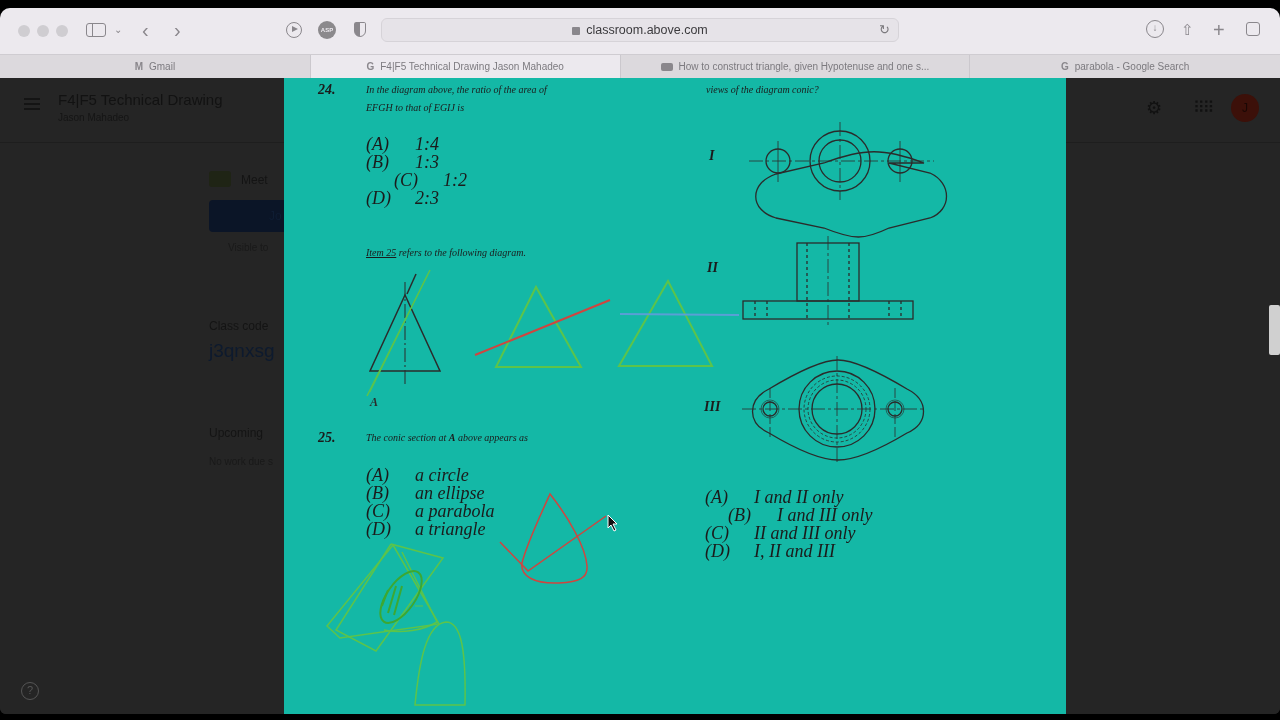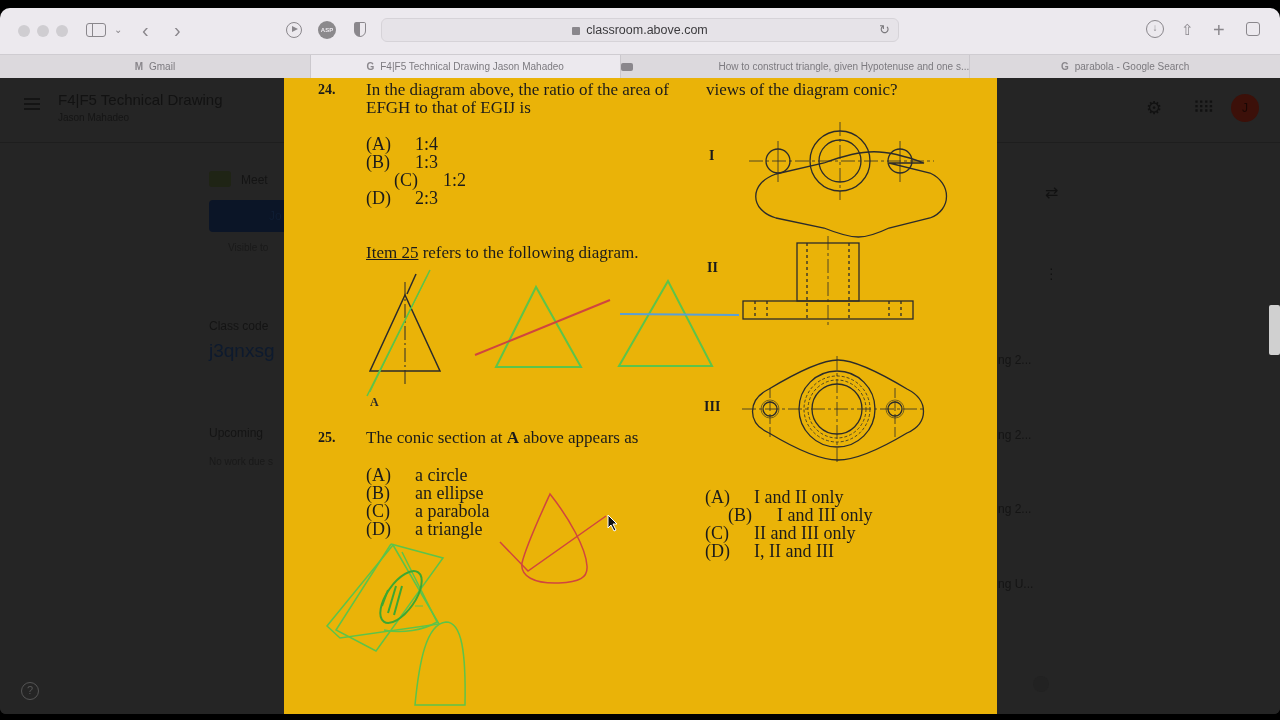--- a/index.html
+++ b/index.html
@@ -43,23 +43,23 @@
   .class-code { position: absolute; left: 209px; top: 262px; font-size: 19px; color: #0d1a2e; }
   .upcoming-label { position: absolute; left: 209px; top: 348px; font-size: 12px; color: #141414; }
   .upcoming-note { position: absolute; left: 209px; top: 378px; font-size: 10px; color: #191919; }
   .repeat-icon { position: absolute; left: 1045px; top: 105px; font-size: 16px; color: #111; }
   .kebab { position: absolute; left: 1049px; top: 188px; font-size: 14px; color: #111; line-height: 5px; }
   .stream-item { position: absolute; left: 998px; font-size: 12px; color: #141414; }
   .scrollthumb { position: absolute; left: 1269px; top: 227px; width: 11px; height: 50px; background: #d0d0d0; border-radius: 2px; }
   .help { position: absolute; left: 21px; top: 604px; width: 18px; height: 18px; border: 1.5px solid #555; border-radius: 50%; color: #555; font-size: 11px; text-align: center; line-height: 15px; }
   .fab { position: absolute; left: 1033px; top: 598px; width: 16px; height: 16px; border-radius: 50%; background: #222; }
   
-  .doc { position: absolute; left: 284px; top: 70px; width: 713px; height: 644px; background: #eab308; font-family: "Liberation Serif", serif; color: #1b1b1b; overflow: hidden; }
+  .doc { position: absolute; left: 284px; top: 70px; width: 782px; height: 644px; background: #14b8a6; font-family: "Liberation Serif", serif; color: #1b1b1b; overflow: hidden; font-style: italic; }
   .qnum { position: absolute; font-weight: bold; font-size: 14px; }
-  .qtext { position: absolute; font-size: 17px; line-height: 18px; }
+  .qtext { position: absolute; font-size: 10px; line-height: 18px; }
   .opt { position: absolute; font-size: 18px; line-height: 18px; }
   .opt .l { display: inline-block; width: 49px; }
   .roman { position: absolute; font-size: 14px; font-weight: bold; }
   .u { text-decoration: underline; }
   svg { position: absolute; overflow: visible; }
   .cursor { position: absolute; left: 607px; top: 514px; }
   .bottombar { position: absolute; left: 0; top: 714px; width: 1280px; height: 6px; background: #000; }
 </style>
 </head>
 <body>
@@ -92,21 +92,21 @@
 
   <div class="tabbar">
     <div class="tab" style="width:320px;">
       <span class="ficon">M</span>
       <span>Gmail</span>
     </div>
     <div class="tab active" style="width:319px;">
       <span class="ficon">G</span>
       <span>F4|F5 Technical Drawing Jason Mahadeo</span>
     </div>
-    <div class="tab" style="width:360px;justify-content:space-between;">
+    <div class="tab" style="width:360px;">
       <span class="yt"></span>
       <span>How to construct triangle, given Hypotenuse and one s...</span>
     </div>
     <div class="tab" style="width:319px;border-right:none;">
       <span class="ficon">G</span>
       <span>parabola - Google Search</span>
     </div>
   </div>
 
   <div class="app">

